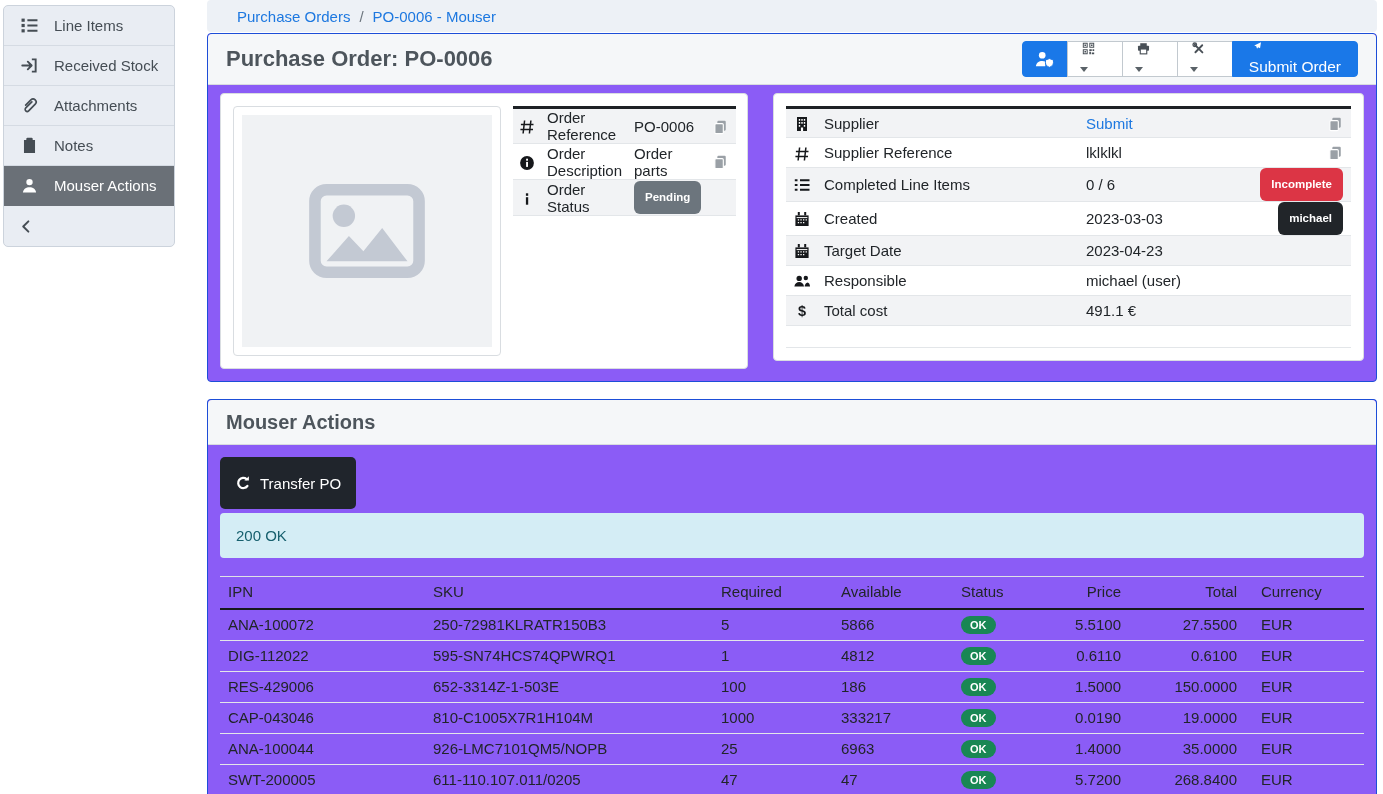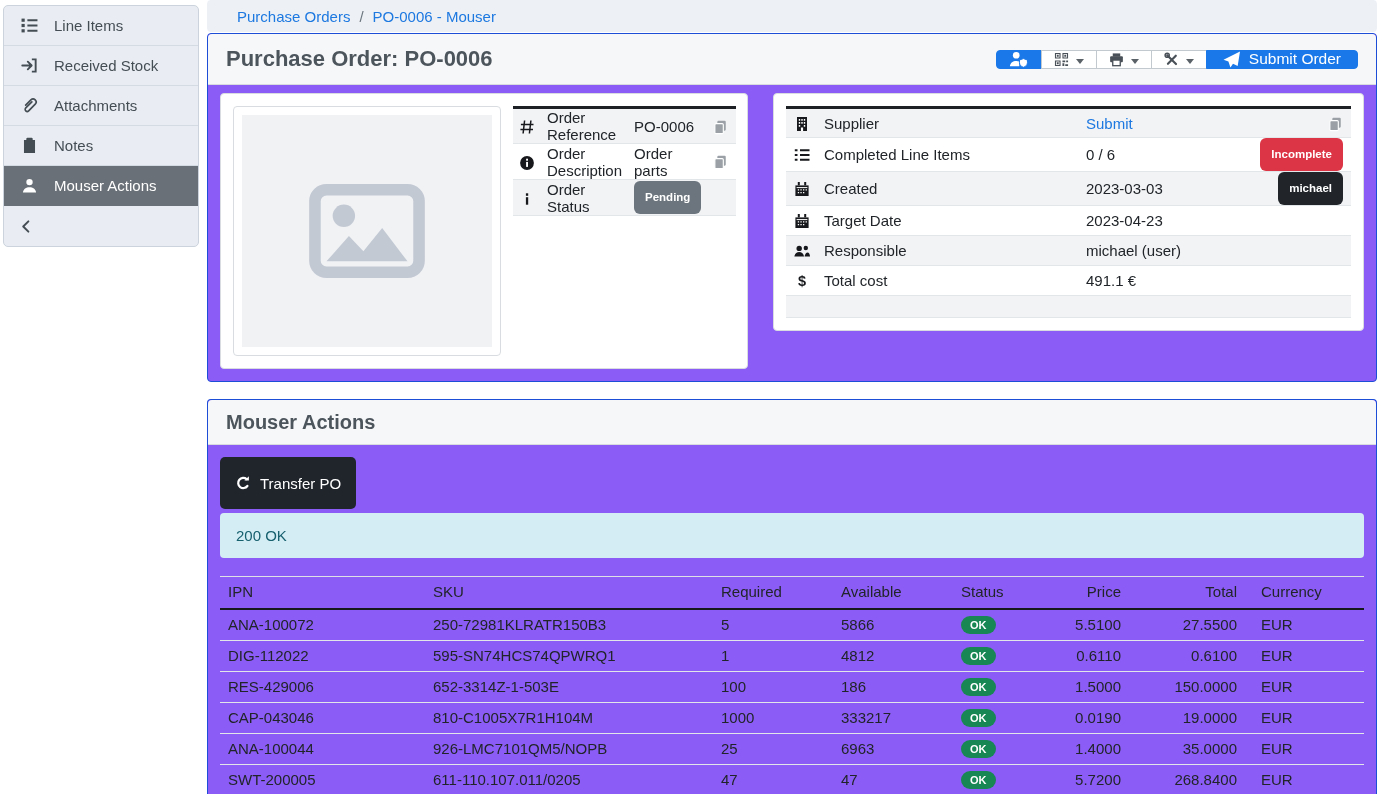--- a/index.html
+++ b/index.html
@@ -3,21 +3,21 @@
 <meta charset="utf-8">
 <style>
   html,body{width:1383px;height:794px;overflow:hidden;margin:0;padding:0;background:#fff;
     font-family:"Liberation Sans","DejaVu Sans",sans-serif;color:#212529;}
   *{box-sizing:border-box;}
   a{text-decoration:none;}
   .link{color:#1d78e0;}
   svg.ic{display:inline-block;vertical-align:middle;}
 
   
-  .sidebar{position:absolute;left:3px;top:5px;width:196px;background:#e9edf3;
+  .sidebar{position:absolute;left:3px;top:5px;width:172px;background:#e9edf3;
     border:1px solid #ccd3dc;border-radius:5px;overflow:hidden;}
   .sidebar ul{list-style:none;margin:0;padding:0;}
   .sb-item{display:flex;align-items:center;height:40px;padding-left:14px;
     border-bottom:1px solid #d5dbe3;color:#454d54;font-size:15px;cursor:pointer;}
   .sb-item .sb-ic{width:22px;display:flex;justify-content:center;margin-right:14px;}
   .sb-item.active{background:#6a7077;color:#fff;border-color:#6a7077;}
   .sb-collapse{display:flex;align-items:center;height:40px;padding-left:15px;color:#454d54;cursor:pointer;}
 
   
   .content{margin-left:207px;margin-right:6px;}
@@ -26,23 +26,23 @@
   .breadcrumb .sep{color:#6c757d;}
 
   .panel{border:1px solid #1d4ed8;border-radius:4px;margin-top:1px;background:#8b5cf6;}
   .panel-heading{background:#f5f7f9;border-bottom:1px solid #d8dcdf;border-radius:4px 4px 0 0;
     padding:7px 18px;display:flex;align-items:center;justify-content:space-between;min-height:51px;}
   .page-title{font-size:22px;font-weight:600;color:#4d555c;margin:0;}
   .section-title{font-size:20px;font-weight:600;color:#4d555c;margin:0;}
 
   
   .btn-group{display:inline-flex;}
-  .btn{height:19px;display:inline-flex;align-items:flex-end;justify-content:center;font-size:15px;
+  .btn{height:36px;display:inline-flex;align-items:flex-start;justify-content:center;font-size:15px;
     border:1px solid #c2c9cf;background:#fff;color:#495057;cursor:pointer;margin-left:-1px;
-    border-radius:0;padding:0 12px;}
+    border-radius:0;padding:0 12px;flex-direction:column;}
   .btn-group .btn:first-child{border-radius:4px 0 0 4px;margin-left:0;}
   .btn-group .btn:last-child{border-radius:0 4px 4px 0;}
   .btn-blue{background:#1a78e8;border-color:#1a78e8;color:#fff;}
   .btn-iconic{width:46px;}
   .btn-drop{width:56px;gap:7px;}
   .caret{width:0;height:0;border:4px solid transparent;border-top:5px solid #5a6268;margin-top:5px;}
   .btn-submit{gap:9px;padding:0 16px;font-size:15.5px;}
 
   .panel-body{padding:8px 12px 12px;display:flex;gap:25px;}
   .card{border:1px solid #d9dde1;border-radius:4px;background:#fff;}
@@ -253,20 +253,31 @@
       <div class="card card-right">
         <table class="dt dt-right">
           <tbody id="supplier-details-body">
               <tr>
                 <td class="ic-cell"><svg class="ic" width="16" height="16" viewBox="0 0 16 16">
                     <path d="M3 1h10v14H3z" fill="currentColor"></path>
                     <path fill="#fff" d="M4.8 3h1.4v1.8H4.8zm2.5 0h1.4v1.8H7.3zm2.5 0h1.4v1.8H9.8zM4.8 6h1.4v1.8H4.8zm2.5 0h1.4v1.8H7.3zm2.5 0h1.4v1.8H9.8zM4.8 9h1.4v1.8H4.8zm5 0h1.4v1.8H9.8zM6.9 11.4h2.2V15H6.9z"></path>
                   </svg></td>
                 <td class="lbl">Supplier</td>
                 <td class="val"><a href="#" class="link">Submit</a></td>
+                <td class="extra"><button class="copy-btn"><svg class="ic" width="15" height="15" viewBox="0 0 16 16">
+                      <rect x="4.6" y="0.8" width="9" height="10.6" rx="1.2" fill="currentColor"></rect>
+                      <rect x="2" y="3.9" width="9" height="10.6" rx="1.2" fill="currentColor" stroke="#fff" stroke-width="1.2"></rect>
+                    </svg></button></td>
+              </tr>
+              <tr>
+                <td class="ic-cell"><svg class="ic" width="16" height="16" viewBox="0 0 16 16">
+                    <path d="M5.6 1.5L4.1 14.5M11.9 1.5l-1.5 13M1.9 5.4h12.6M1.4 10.4H14" stroke="currentColor" stroke-width="1.5" fill="none"></path>
+                  </svg></td>
+                <td class="lbl">Supplier Reference</td>
+                <td class="val"><span>lklklkl</span></td>
                 <td class="extra"><button class="copy-btn"><svg class="ic" width="15" height="15" viewBox="0 0 16 16">
                       <rect x="4.6" y="0.8" width="9" height="10.6" rx="1.2" fill="currentColor"></rect>
                       <rect x="2" y="3.9" width="9" height="10.6" rx="1.2" fill="currentColor" stroke="#fff" stroke-width="1.2"></rect>
                     </svg></button></td>
               </tr>
               <tr>
                 <td class="ic-cell"><svg class="ic" width="16" height="16" viewBox="0 0 16 16">
                     <path d="M6 3.2h9.5M6 8h9.5M6 12.8h9.5" stroke="currentColor" stroke-width="1.9"></path>
                     <path d="M.8 3.2h2.7M.8 8h2.7M.8 12.8h2.7" stroke="currentColor" stroke-width="1.9"></path>
                   </svg></td>

